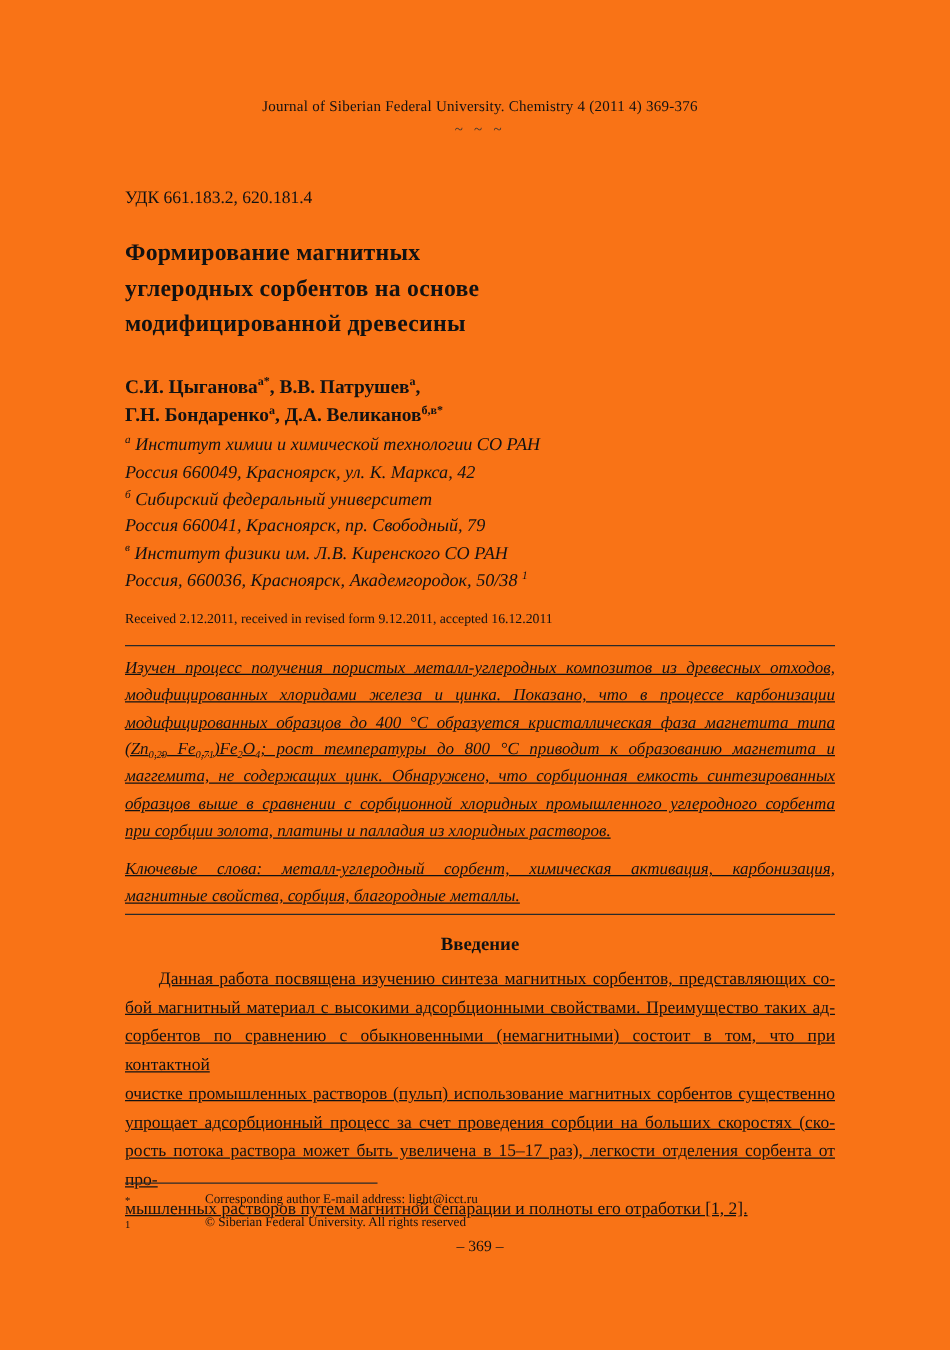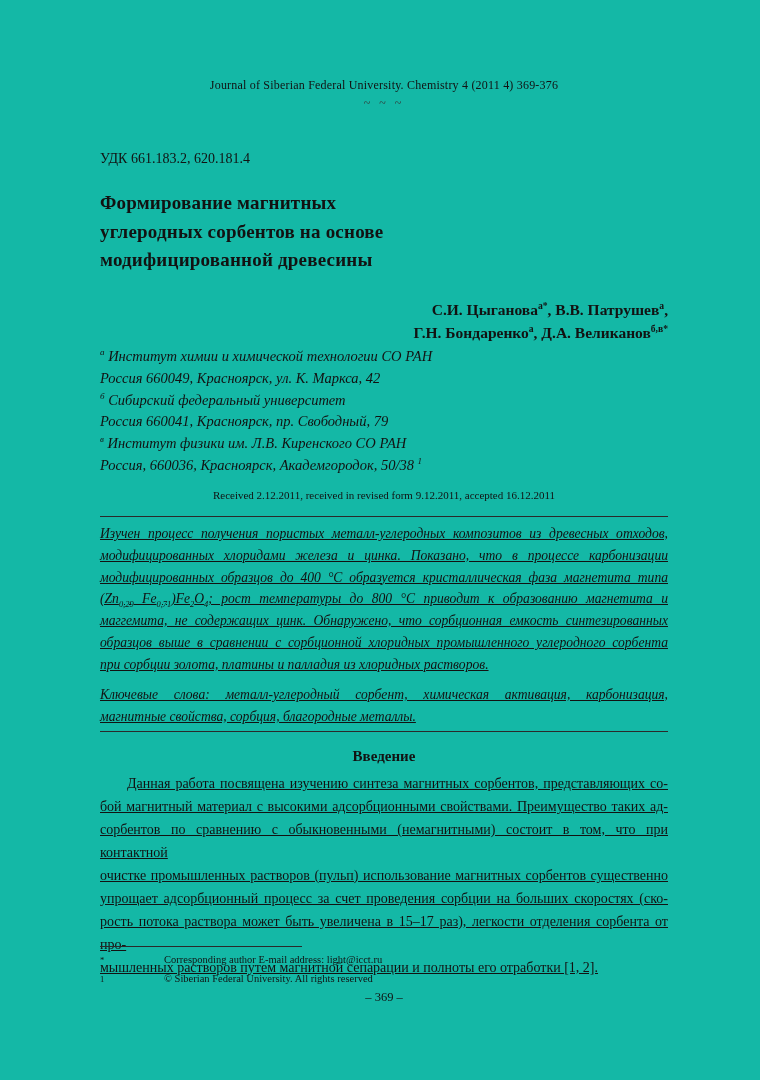--- a/index.html
+++ b/index.html
@@ -1,49 +1,49 @@
 <!DOCTYPE html>
 <html><head>
 <meta charset="utf-8">
 <style>
   html, body { margin: 0; padding: 0; background: #e9e9e9; }
   .page {
     position: relative;
     width: 760px;
     height: 1080px;
     margin: 0 auto;
-    background: #14b8a6;
+    background: #f97316;
     font-family: "Liberation Serif", "DejaVu Serif", serif;
     color: #121212;
     overflow: hidden;
   }
   .journal-header {
     position: absolute; top: 78px; left: 100px; width: 568px;
     text-align: center; font-size: 12px; letter-spacing: 0.2px;
   }
   .tildes {
     position: absolute; top: 96px; left: 100px; width: 568px;
     text-align: center; font-size: 12px; letter-spacing: 3px; color: #333;
   }
   .udc { position: absolute; top: 151px; left: 100px; font-size: 14px; }
   .title {
     position: absolute; top: 189px; left: 100px; width: 568px;
     font-size: 19px; font-weight: bold; line-height: 28.5px; letter-spacing: 0.2px;
   }
   .authors {
     position: absolute; top: 298px; left: 100px; width: 568px;
-    text-align: right; font-weight: bold; font-size: 15.5px; line-height: 23px;
+    text-align: left; font-weight: bold; font-size: 15.5px; line-height: 23px;
   }
   .affils {
     position: absolute; top: 346px; left: 100px; width: 568px;
     text-align: left; font-style: italic; font-size: 14.5px; line-height: 21.8px;
   }
   .received {
     position: absolute; top: 489px; left: 100px; width: 568px;
-    text-align: center; font-size: 11px;
+    font-size: 11px;
   }
   .rule-1 { position: absolute; top: 516px; left: 100px; width: 568px; border-top: 1.6px solid #2a2a2a; }
   .abstract {
     position: absolute; top: 523px; left: 100px; width: 568px;
     font-style: italic; font-size: 13.6px; line-height: 21.8px;
   }
   .keywords {
     position: absolute; top: 684px; left: 100px; width: 568px;
     font-style: italic; font-size: 13.6px; line-height: 21.8px;
   }

